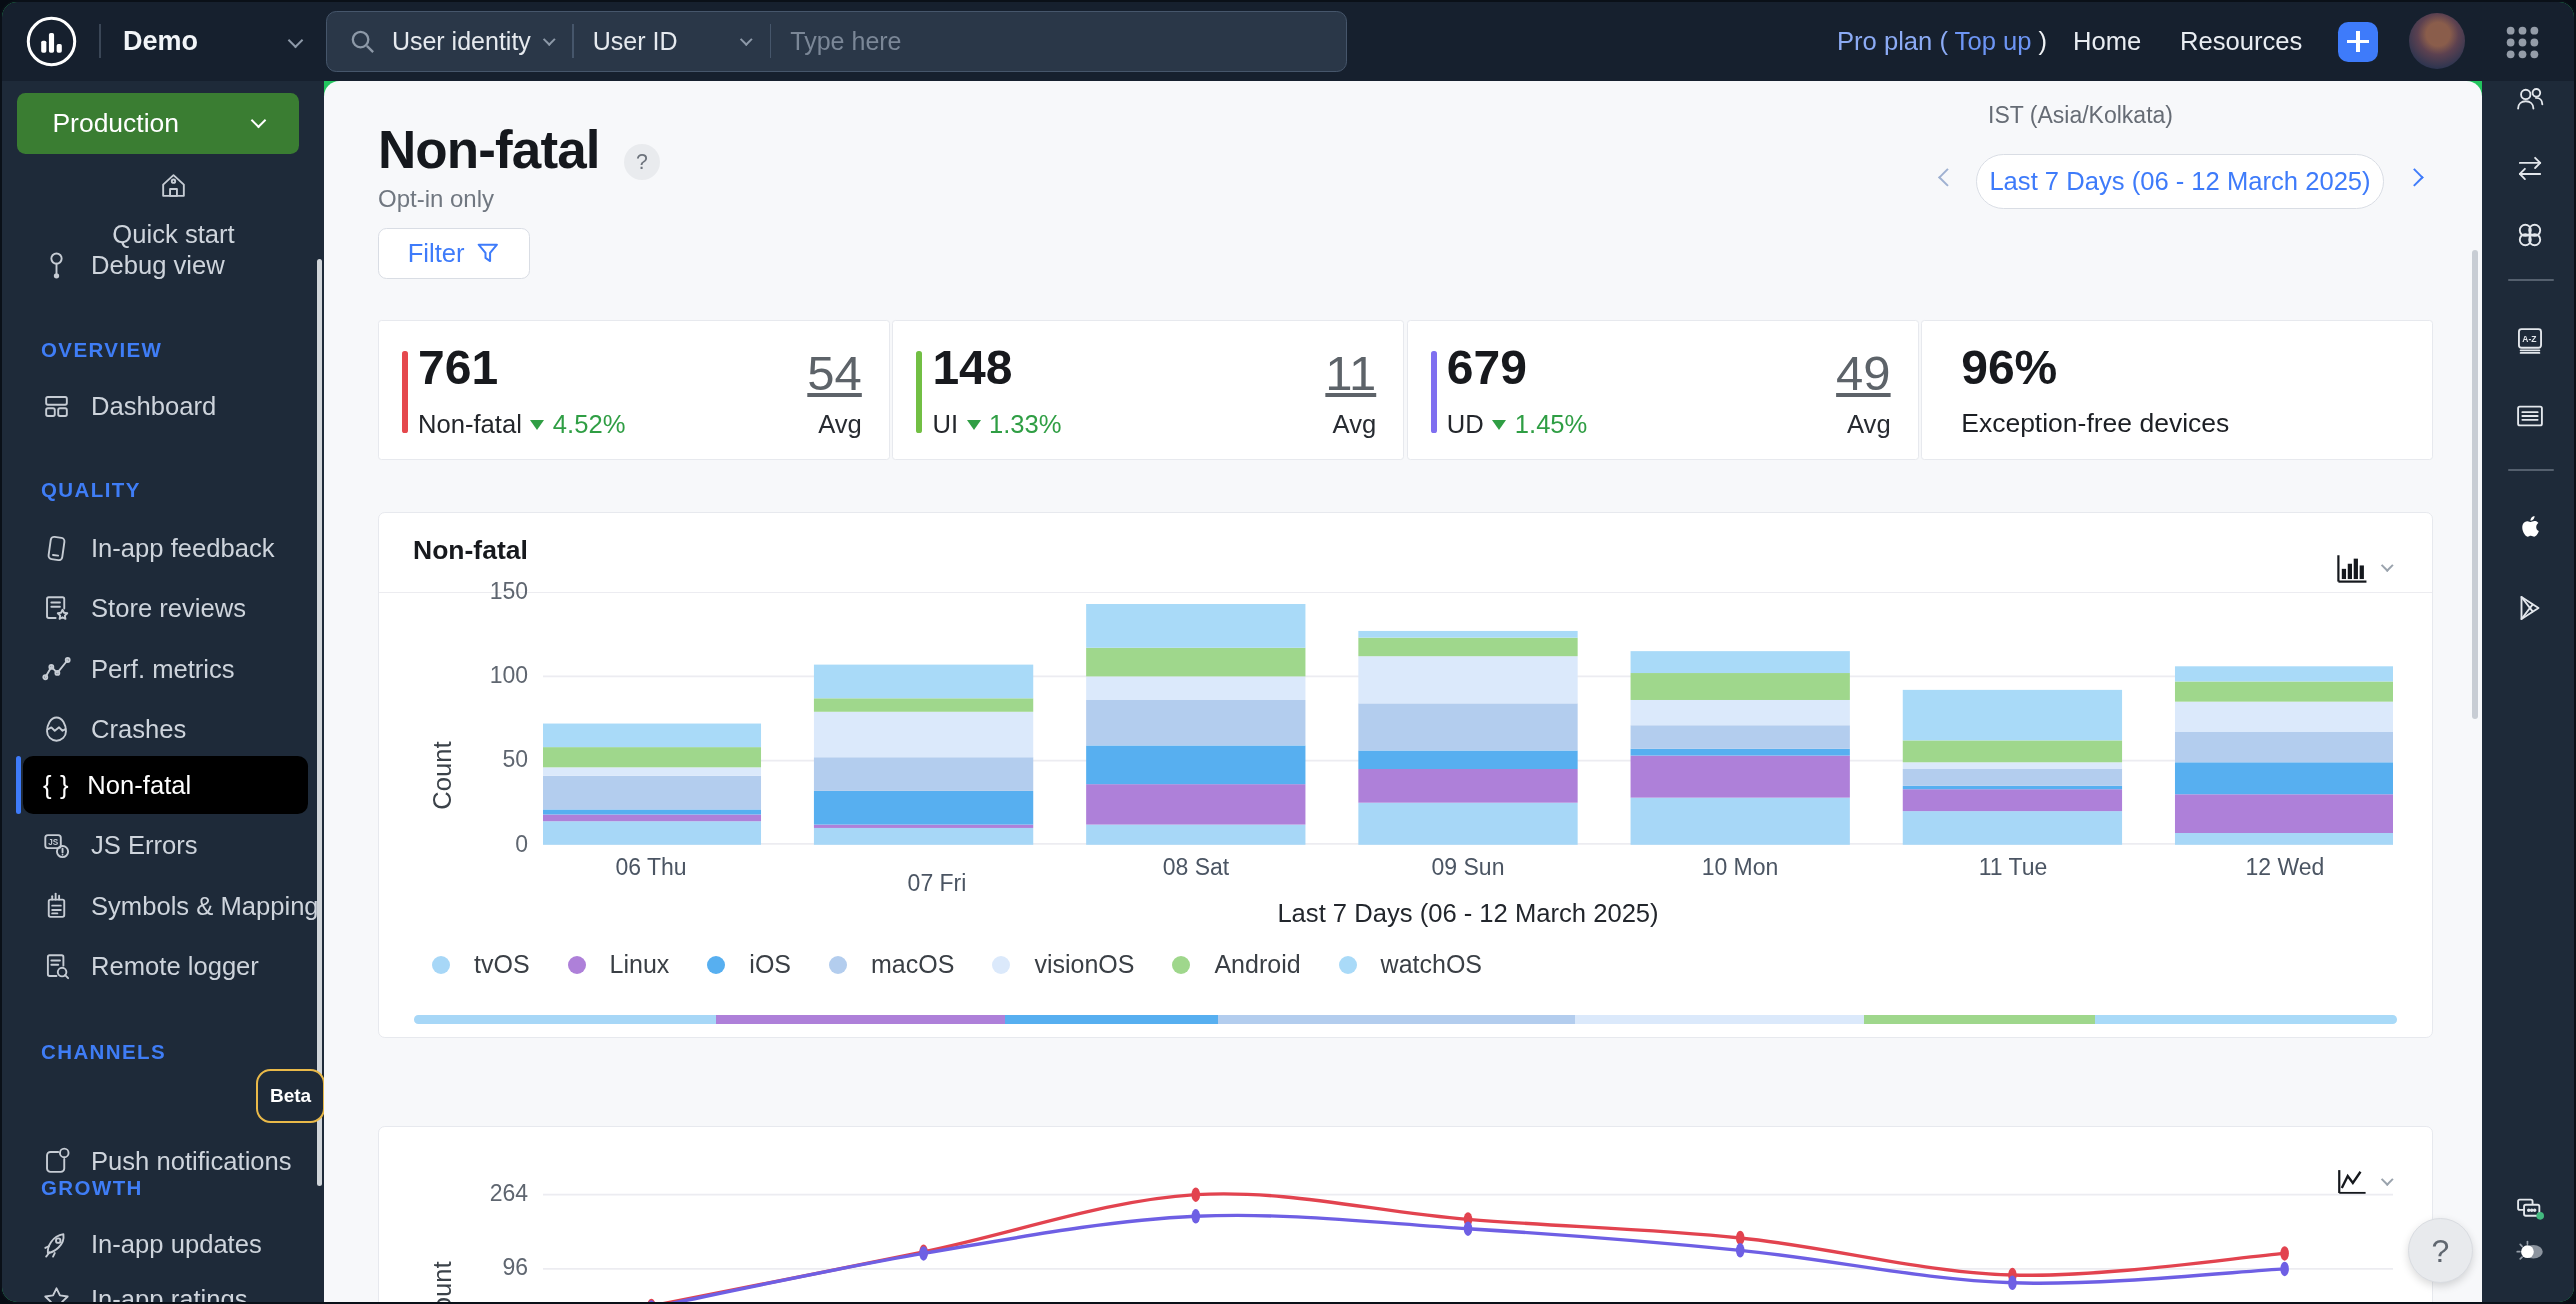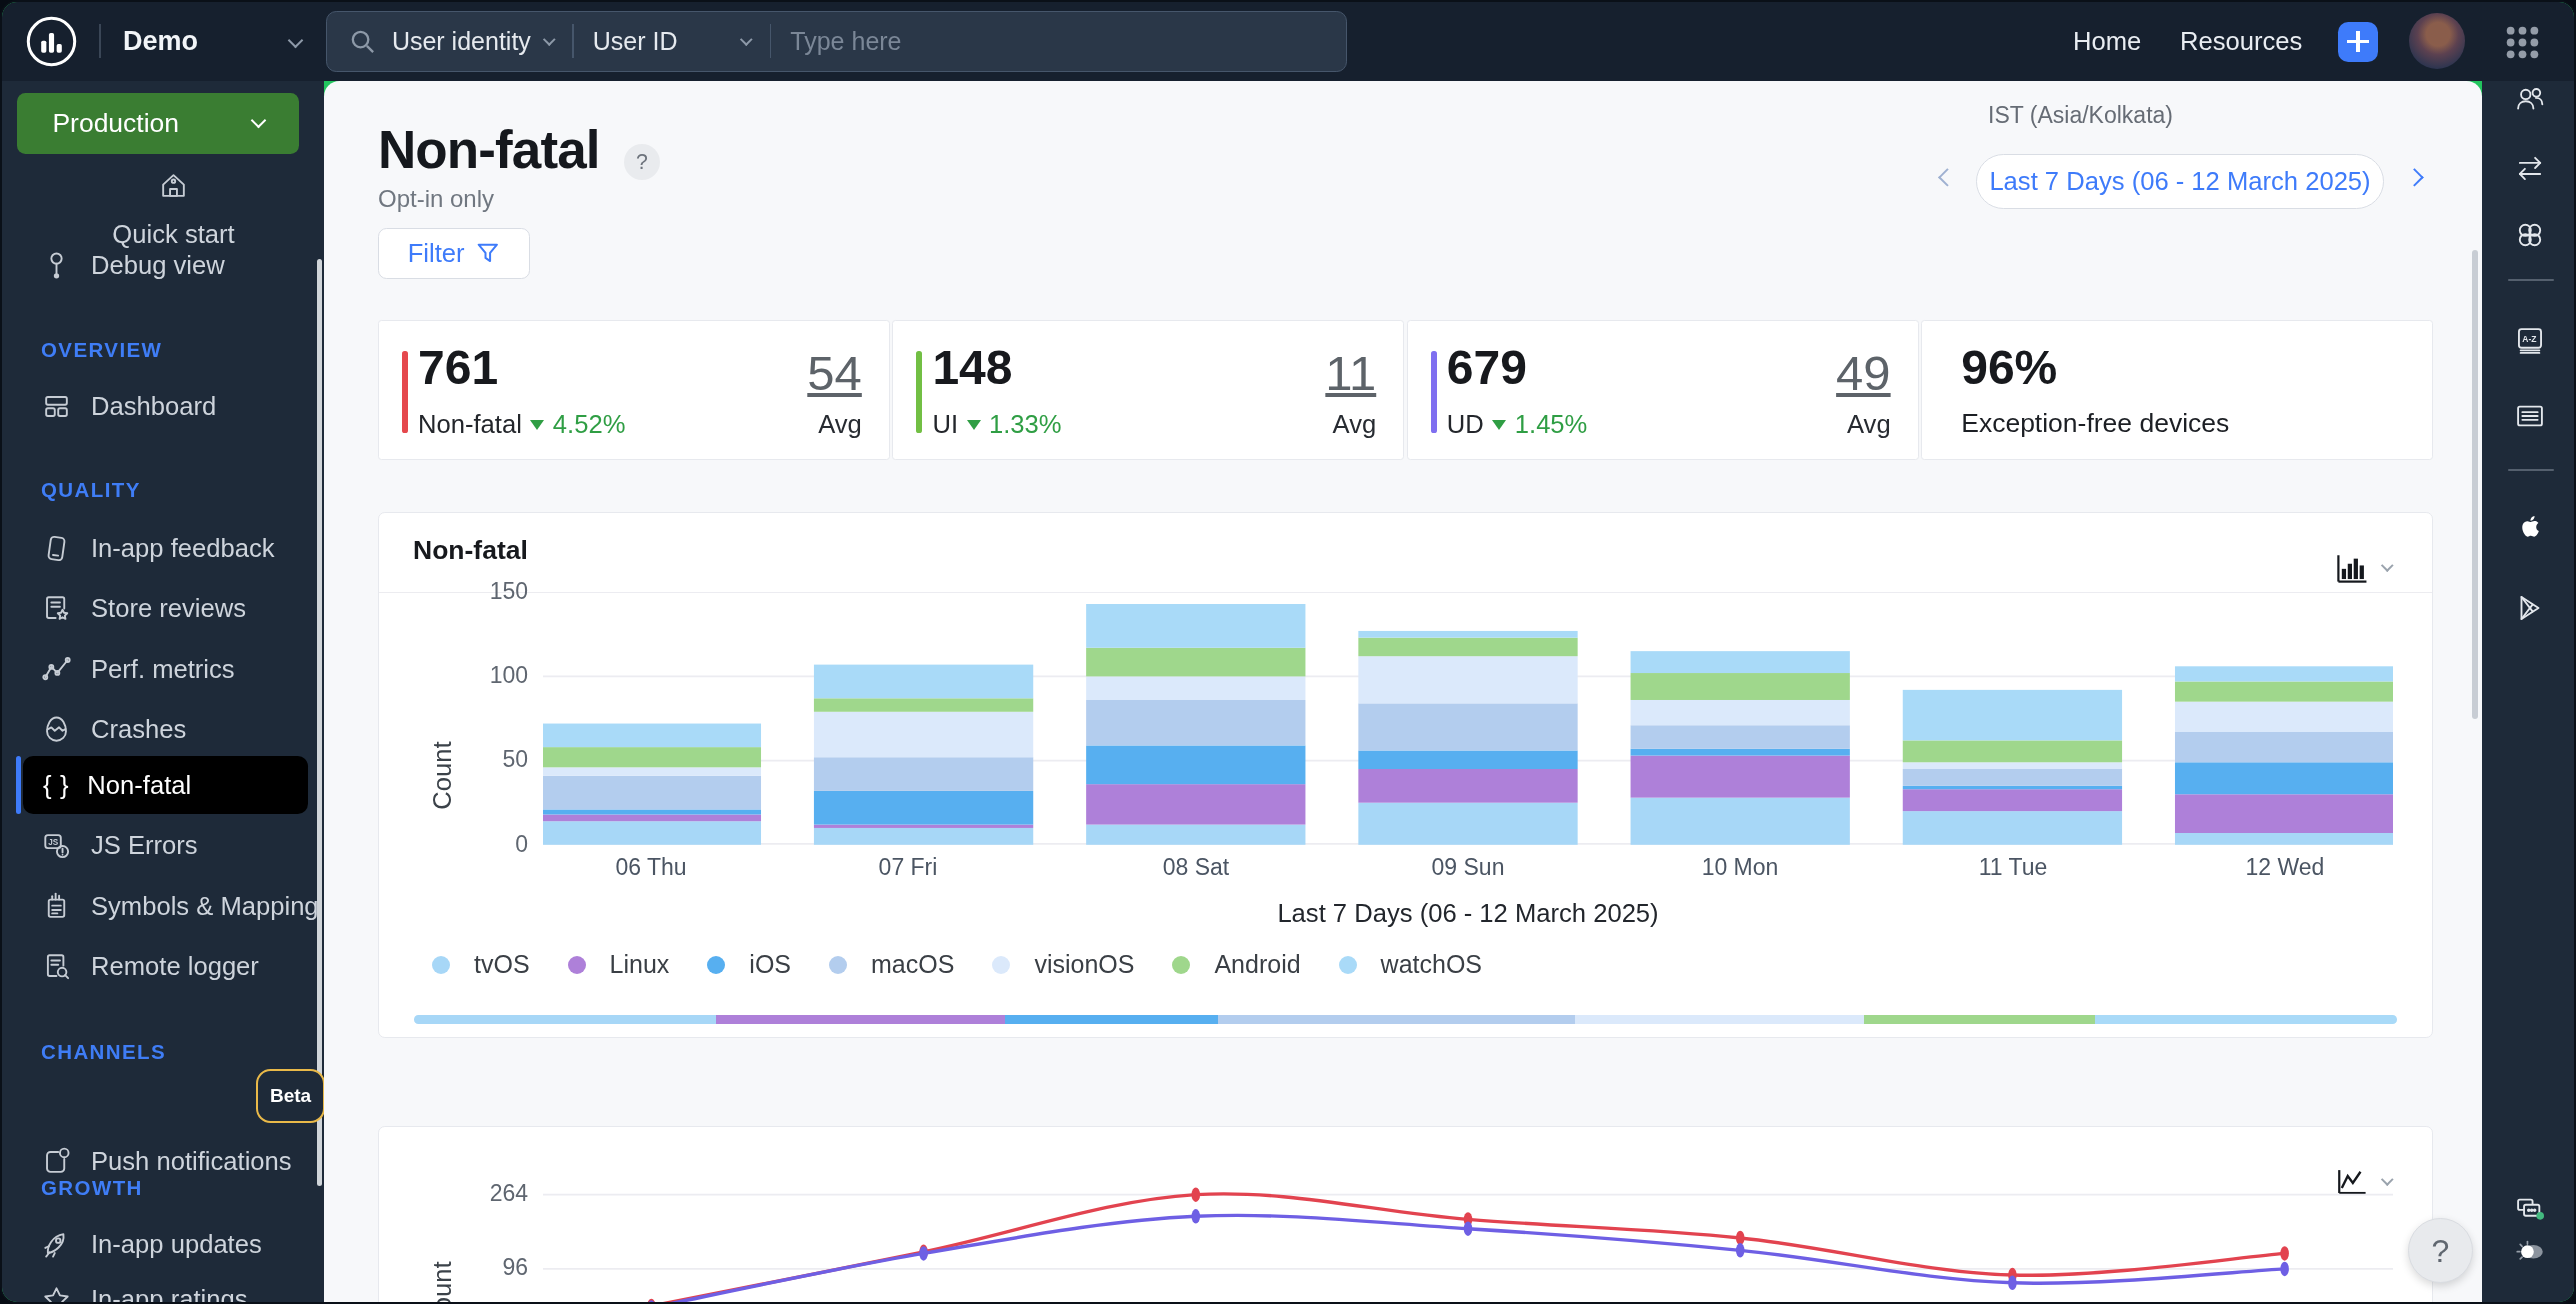--- a/index.html
+++ b/index.html
@@ -137,20 +137,23 @@
       </span>
       <span class="sdiv"></span>
       <span class="seg">
         <span>User ID</span>
         <span class="chev sm" style="color:#8d99a8;margin-top:-3.4px;margin-left:51px;"></span>
       </span>
       <span class="sdiv"></span>
       <span style="color:#7b8797;">Type here</span>
     </div>
 
+    <div class="plan">
+      <span class="p1">Pro plan (</span><span class="p2"> Top up </span><span class="p3">)</span>
+    </div>
     <div class="tb-link" style="left:2071px;">Home</div>
     <div class="tb-link" style="left:2178px;">Resources</div>
     <div class="plus-btn"></div>
     <div class="avatar"></div>
     <svg class="gridicon" viewBox="0 0 46 46">
       <g fill="#949ca8">
         <circle cx="9" cy="9" r="4.6"></circle>
           <circle cx="23" cy="9" r="4.6"></circle>
           <circle cx="37" cy="9" r="4.6"></circle>
         <circle cx="9" cy="23" r="4.6"></circle>
@@ -431,21 +434,21 @@
           <rect x="1912.5" y="282.18666666666667" width="257" height="13.813333333333334" fill="#a7d7f7"></rect>
           <rect x="1912.5" y="236.8" width="257" height="45.38666666666666" fill="#ae80d9"></rect>
           <rect x="1912.5" y="199.30666666666667" width="257" height="37.49333333333334" fill="#57aff0"></rect>
           <rect x="1912.5" y="163.78666666666666" width="257" height="35.519999999999996" fill="#b3cdee"></rect>
           <rect x="1912.5" y="128.26666666666668" width="257" height="35.519999999999996" fill="#dbe9fb"></rect>
           <rect x="1912.5" y="104.58666666666667" width="257" height="23.68" fill="#9fd78c"></rect>
           <rect x="1912.5" y="86.82666666666665" width="257" height="17.759999999999998" fill="#a9daf8"></rect>
         </svg>
       <div id="bar-xlabels">
           <div class="xtick" style="left: 272px;">06 Thu</div>
-          <div class="xtick" style="left: 529px;">07 Fri</div>
+          <div class="xtick" style="left: 558px; margin-top: 16px;">07 Fri</div>
           <div class="xtick" style="left: 817px;">08 Sat</div>
           <div class="xtick" style="left: 1089px;">09 Sun</div>
           <div class="xtick" style="left: 1361px;">10 Mon</div>
           <div class="xtick" style="left: 1634px;">11 Tue</div>
           <div class="xtick" style="left: 1906px;">12 Wed</div>
         </div>
       <div class="xaxis-title">Last 7 Days (06 - 12 March 2025)</div>
       <div class="legend" id="bar-legend">
           <div class="leg-item">
             <span class="leg-dot" style="background: rgb(167, 215, 247);"></span>

